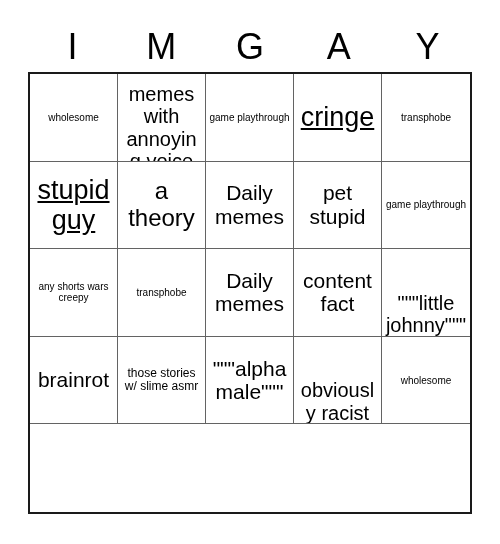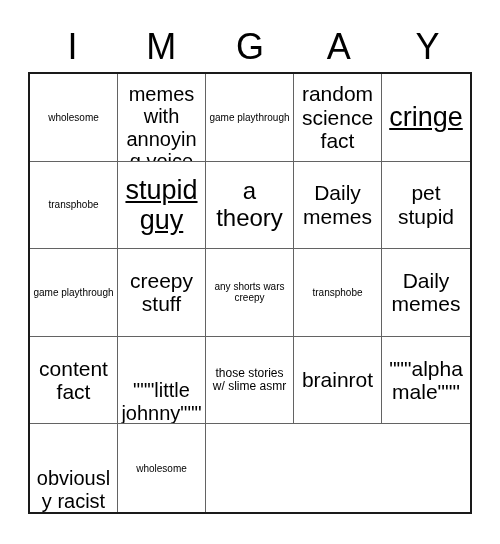--- a/index.html
+++ b/index.html
@@ -103,23 +103,20 @@
     <div class="cell">
         <span class="cell-text fs-xs">wholesome</span>
       </div>
     <div class="cell">
         <span class="cell-text fs-sm">memes with annoying voice guy</span>
       </div>
     <div class="cell">
         <span class="cell-text fs-xs">game playthrough</span>
       </div>
     <div class="cell">
-        <span class="cell-text fs-md">random science fact</span>
-      </div>
-    <div class="cell">
         <span class="cell-text fs-xl">cringe</span>
       </div>
 
     <div class="cell">
         <span class="cell-text fs-xs">transphobe</span>
       </div>
     <div class="cell">
         <span class="cell-text fs-xl">stupid guy</span>
       </div>
     <div class="cell">
@@ -129,44 +126,41 @@
         <span class="cell-text fs-md">Daily memes</span>
       </div>
 
     <div class="cell">
         <span class="cell-text fs-md">pet stupid</span>
       </div>
     <div class="cell">
         <span class="cell-text fs-xs">game playthrough</span>
       </div>
     <div class="cell">
-        <span class="cell-text fs-md">creepy stuff</span>
-      </div>
-    <div class="cell">
         <span class="cell-text fs-xs">any shorts wars creepy</span>
       </div>
 
     <div class="cell">
         <span class="cell-text fs-xs">transphobe</span>
       </div>
     <div class="cell">
         <span class="cell-text fs-md">Daily memes</span>
       </div>
     <div class="cell">
         <span class="cell-text fs-md">content fact</span>
       </div>
     <div class="cell">
         <span class="cell-text fs-sm">"""little johnny"""</span>
       </div>
 
     <div class="cell">
-        <span class="cell-text fs-xxs">those stories w/ slime asmr</span>
+        <span class="cell-text fs-md">brainrot</span>
       </div>
     <div class="cell">
-        <span class="cell-text fs-md">brainrot</span>
+        <span class="cell-text fs-xxs">those stories w/ slime asmr</span>
       </div>
     <div class="cell">
         <span class="cell-text fs-md">"""alpha male"""</span>
       </div>
     <div class="cell">
         <span class="cell-text fs-sm">obviously racist</span>
       </div>
     <div class="cell">
         <span class="cell-text fs-xs">wholesome</span>
       </div>

